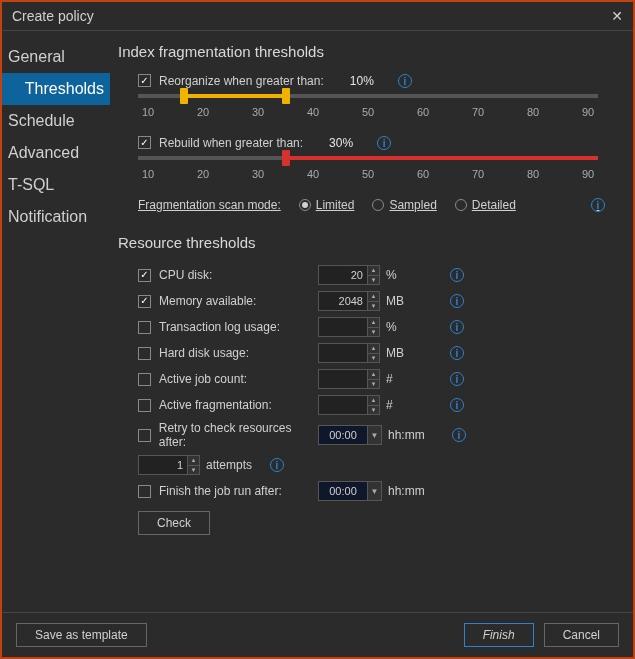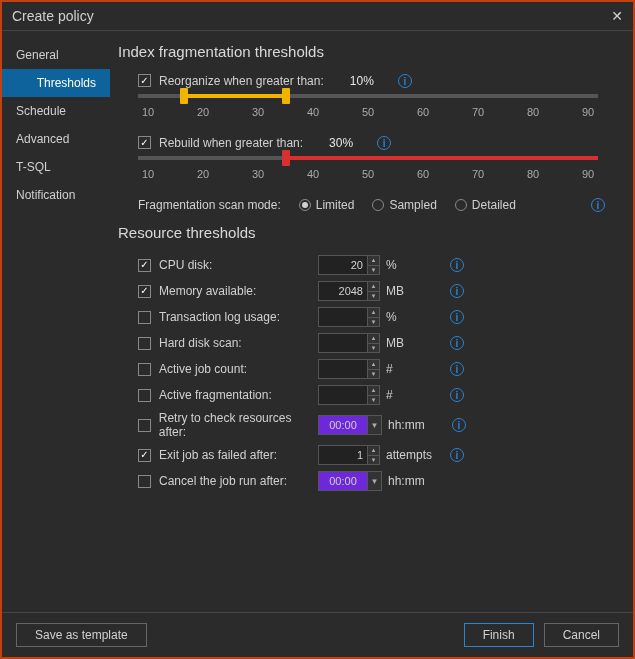--- a/index.html
+++ b/index.html
@@ -2,55 +2,55 @@
 <html><head>
 <meta charset="utf-8">
 <style>
   * { box-sizing: border-box; margin: 0; padding: 0; font-family: "Segoe UI", Arial, sans-serif; }
   body { background: #2b2b2b; color: #d0d0d0; font-size: 12px; width: 635px; height: 659px; overflow: hidden; }
   .dialog { border: 2px solid #c2410c; width: 635px; height: 659px; background: #2b2b2b; display: flex; flex-direction: column; }
   .titlebar { display: flex; align-items: center; justify-content: space-between; padding: 6px 10px; border-bottom: 1px solid #444; font-size: 14px; }
   .close-x { cursor: pointer; font-size: 14px; color: #d0d0d0; }
   .body { display: flex; flex: 1; min-height: 0; }
   .sidebar { width: 108px; padding: 10px 0; display: flex; flex-direction: column; gap: 0; }
-  .sidebar-item { padding: 7px 14px; cursor: pointer; font-size: 12px; }
+  .sidebar-item { padding: 7px 6px; cursor: pointer; font-size: 16px; }
   .sidebar-item.active { background: #0e639c; color: #fff; text-align: right; }
   .content { flex: 1; padding: 12px 28px 4px 8px; overflow: auto; }
   .section-title { font-size: 15px; color: #d8d8d8; margin-bottom: 14px; }
   .row { display: flex; align-items: flex-start; margin-bottom: 6px; }
   .checkbox { width: 13px; height: 13px; border: 1px solid #888; margin-right: 8px; display: inline-flex; align-items: center; justify-content: center; font-size: 10px; line-height: 10px; color: #fff; background: #2b2b2b; cursor: pointer; }
   .checkbox.checked::before { content: "✓"; }
   .label { flex: none; }
   .val { margin-left: 26px; width: 40px; color: #e5e5e5; }
   .info { width: 14px; height: 14px; border: 1.2px solid #2a84d2; border-radius: 50%; display: inline-flex; align-items: center; justify-content: center; color: #2a84d2; font-size: 10px; font-weight: bold; margin-left: 8px; cursor: pointer; }
   .info::before { content: "i"; }
   .slider-wrap { margin: 6px 0 18px 20px; }
   .slider-track { position: relative; height: 4px; background: #555; width: 460px; }
   .slider-fill-y { position: absolute; height: 4px; background: #f0b400; top: 0; }
   .slider-fill-r { position: absolute; height: 4px; background: #d82f2f; top: 0; }
   .handle { position: absolute; width: 8px; height: 16px; top: -6px; border-radius: 1px; }
   .handle.y { background: #f0b400; }
   .handle.r { background: #d82f2f; }
   .ticks { display: flex; justify-content: space-between; width: 460px; margin-top: 8px; font-size: 11px; color: #aaa; }
   .ticks span { width: 20px; text-align: center; }
-  .radio-row { display: flex; align-items: center; gap: 18px; margin: 10px 0 12px 20px; }
+  .radio-row { display: flex; align-items: center; gap: 18px; margin: 10px 0 22px 20px; text-decoration: underline; }
   .radio { width: 12px; height: 12px; border: 1px solid #888; border-radius: 50%; margin-right: 5px; display: inline-flex; align-items: center; justify-content: center; cursor: pointer; }
   .radio.selected::before { content: ""; width: 6px; height: 6px; background: #d0d0d0; border-radius: 50%; }
   .radio-opt { display: flex; align-items: center; cursor: pointer; }
   .resource-row { display: flex; align-items: center; margin-bottom: 6px; padding-left: 20px; }
   .resource-row .rlabel { width: 180px; display: flex; align-items: center; }
   .numbox { width: 50px; height: 20px; background: #222; border: 1px solid #555; color: #d0d0d0; text-align: right; padding: 0 4px; font-size: 11px; display: flex; align-items: center; justify-content: flex-end; }
   .spinner { width: 12px; height: 20px; border: 1px solid #555; border-left: none; display: flex; flex-direction: column; background: #333; }
   .spinner div { flex: 1; display: flex; align-items: center; justify-content: center; font-size: 6px; color: #aaa; cursor: pointer; }
   .spinner div:first-child { border-bottom: 1px solid #555; }
   .unit { margin-left: 6px; width: 56px; }
-  .timebox { width: 50px; height: 20px; background: #6d28d9; border: 1px solid #555; color: #d0d0d0; text-align: center; font-size: 11px; display: flex; align-items: center; justify-content: center; }
+  .timebox { width: 50px; height: 20px; background: #0f172a; border: 1px solid #555; color: #d0d0d0; text-align: center; font-size: 11px; display: flex; align-items: center; justify-content: center; }
   .dropdown-arrow { width: 14px; height: 20px; border: 1px solid #555; border-left: none; display: flex; align-items: center; justify-content: center; font-size: 8px; color: #aaa; cursor: pointer; background: #333; }
   .btn { background: #2b2b2b; border: 1px solid #666; padding: 4px 18px; cursor: pointer; font-size: 12px; color: #d0d0d0; }
-  .btn.primary { border: 1px solid #2a84d2; }
+  .btn.primary { border: 1px solid #2a84d2; font-style: italic; }
   .footer { display: flex; align-items: center; justify-content: space-between; padding: 10px 14px; border-top: 1px solid #444; }
   .footer-right { display: flex; gap: 10px; }
   .check-btn-row { padding-left: 20px; margin-top: 10px; }
 </style>
 </head>
 <body>
 
 <div class="dialog">
   <div class="titlebar">
     <span>Create policy</span>
@@ -177,21 +177,21 @@
             <div>▲</div>
             <div>▼</div>
           </span>
         <span class="unit">%</span>
         <span class="info"></span>
       </div>
 
       <div class="resource-row">
         <span class="rlabel">
             <span class="checkbox"></span>
-            <span>Hard disk scan:</span>
+            <span>Hard disk usage:</span>
           </span>
         <span class="numbox"></span>
         <span class="spinner">
             <div>▲</div>
             <div>▼</div>
           </span>
         <span class="unit">MB</span>
         <span class="info"></span>
       </div>
 
@@ -228,43 +228,42 @@
             <span class="checkbox"></span>
             <span>Retry to check resources after:</span>
           </span>
         <span class="timebox">00:00</span>
         <span class="dropdown-arrow">▼</span>
         <span class="unit">hh:mm</span>
         <span class="info"></span>
       </div>
 
       <div class="resource-row">
-        <span class="rlabel">
-            <span class="checkbox checked"></span>
-            <span>Exit job as failed after:</span>
-          </span>
         <span class="numbox">1</span>
         <span class="spinner">
             <div>▲</div>
             <div>▼</div>
           </span>
         <span class="unit">attempts</span>
         <span class="info"></span>
       </div>
 
       <div class="resource-row">
         <span class="rlabel">
             <span class="checkbox"></span>
-            <span>Cancel the job run after:</span>
+            <span>Finish the job run after:</span>
           </span>
         <span class="timebox">00:00</span>
         <span class="dropdown-arrow">▼</span>
         <span class="unit">hh:mm</span>
       </div>
 
+      <div class="check-btn-row">
+        <button class="btn">Check</button>
+      </div>
     </div>
   </div>
 
   <div class="footer">
     <button class="btn">Save as template</button>
     <div class="footer-right">
       <button class="btn primary">Finish</button>
       <button class="btn">Cancel</button>
     </div>
   </div>

